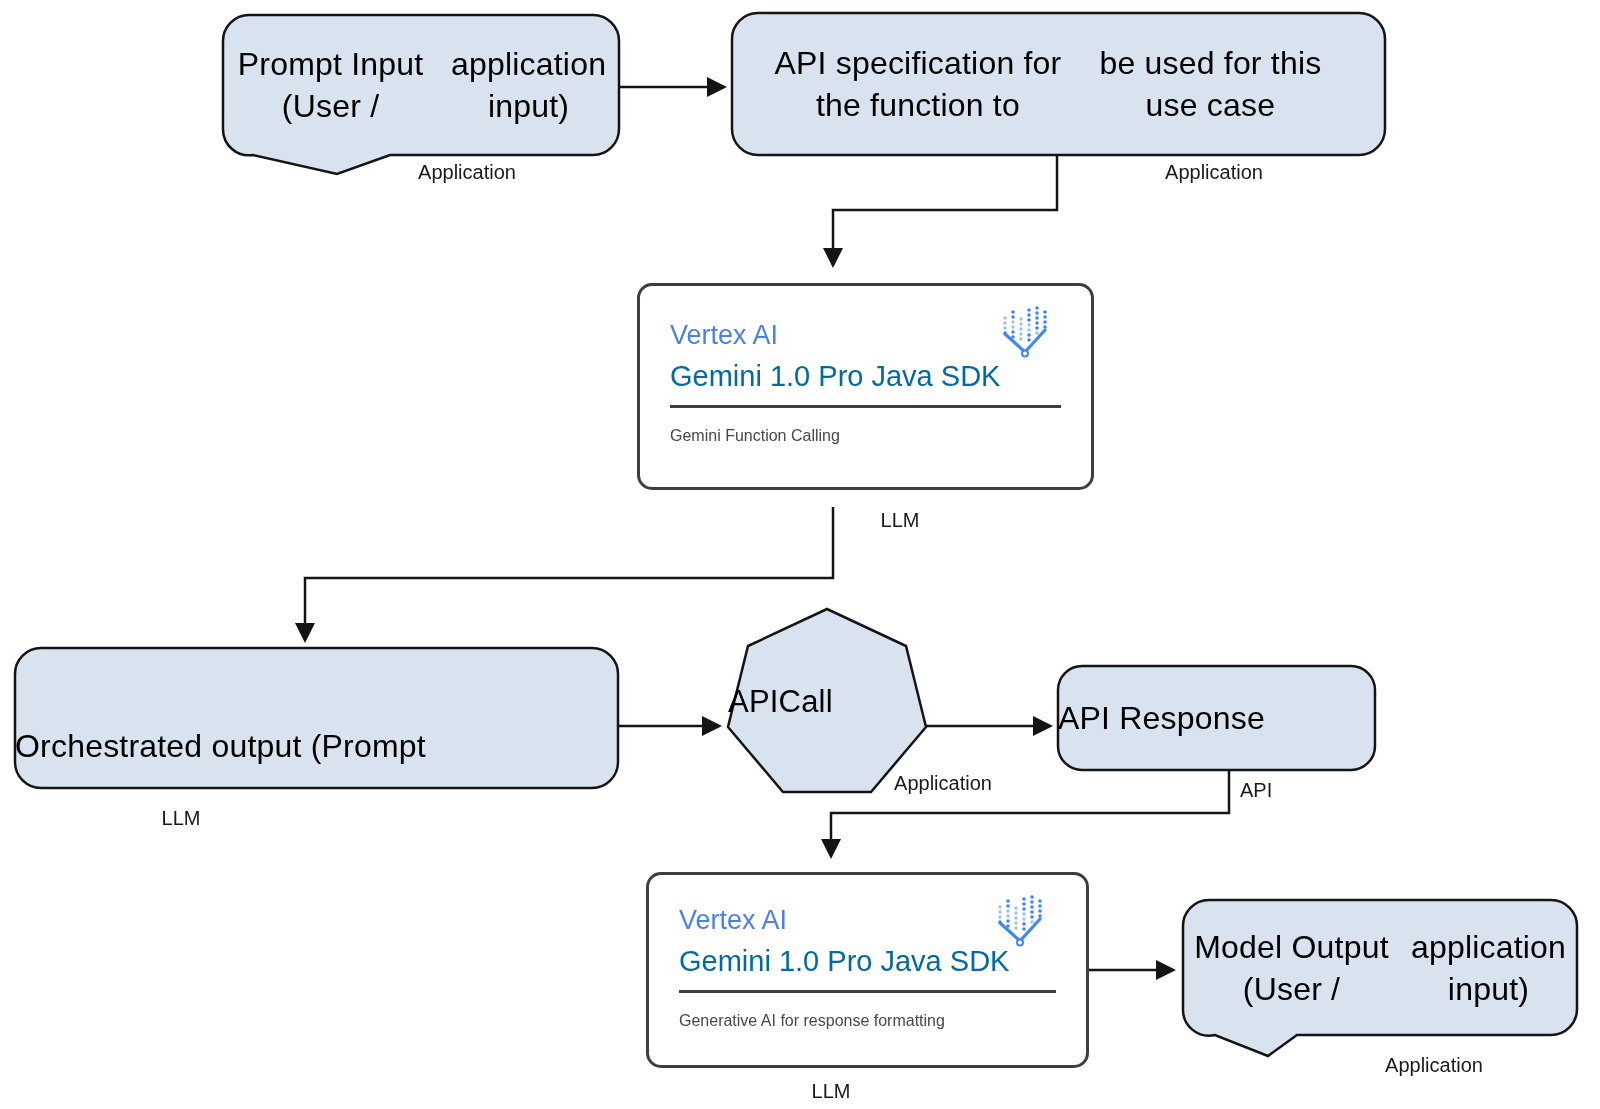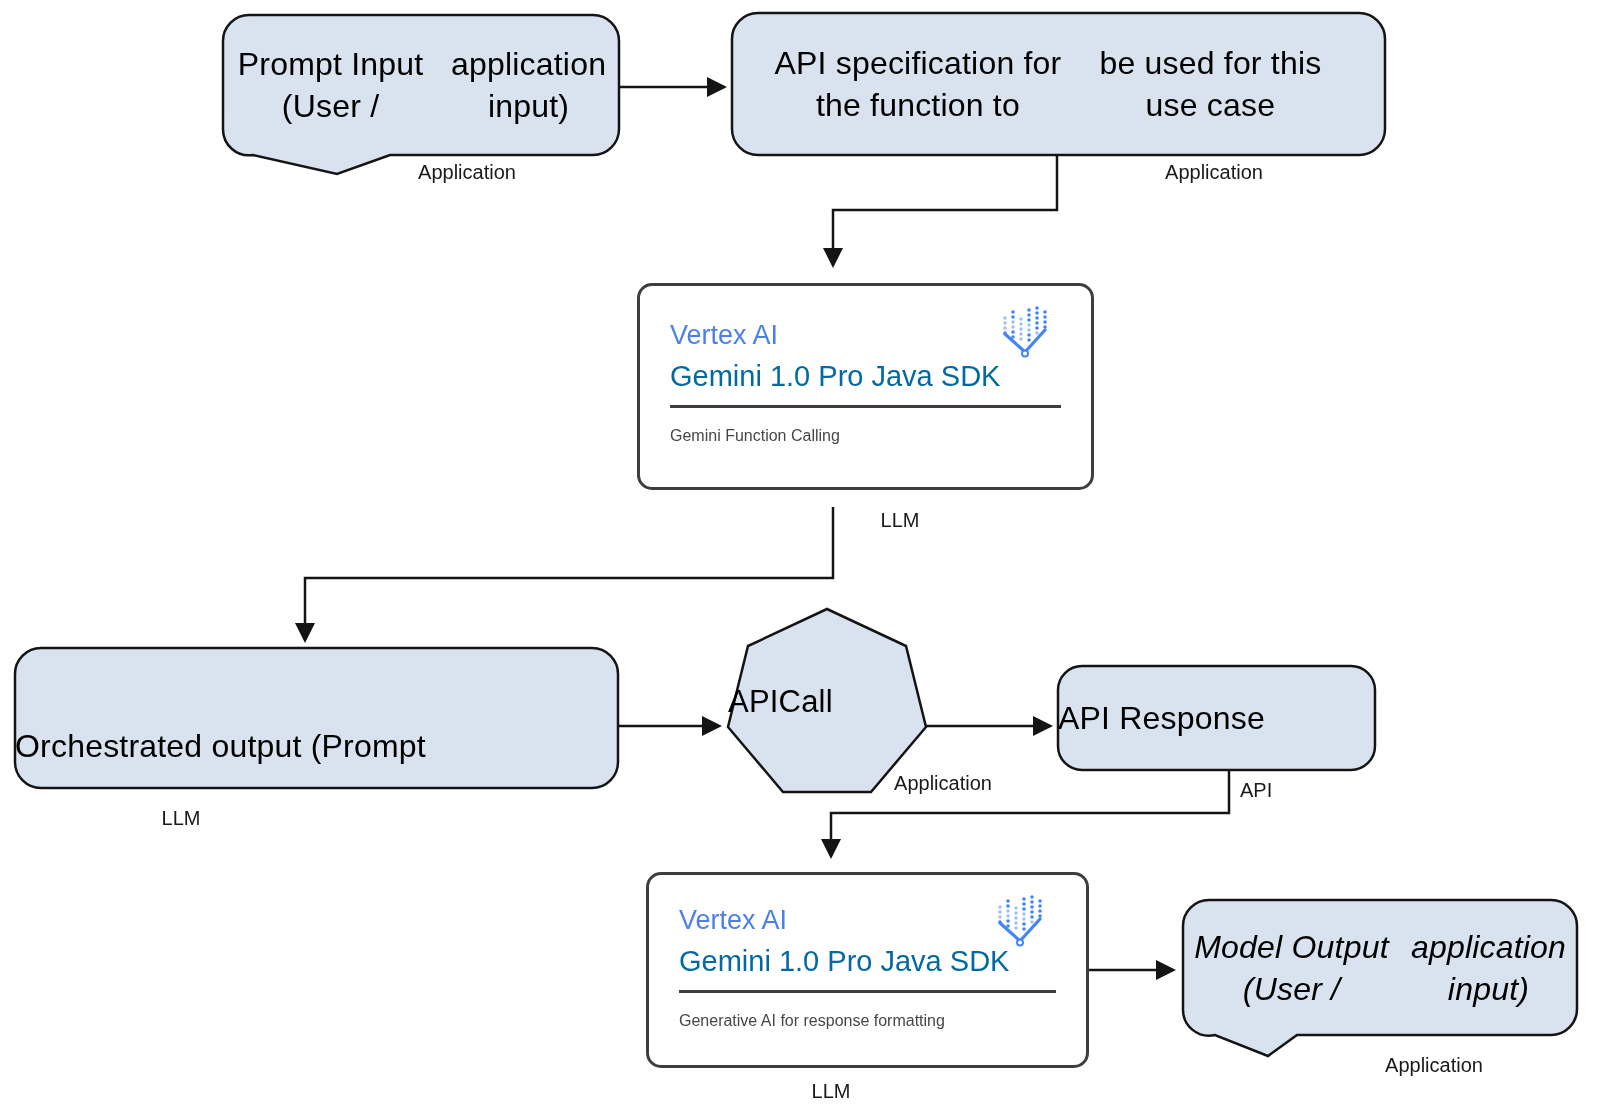--- a/index.html
+++ b/index.html
@@ -82,21 +82,21 @@
 
   <div class="node-text hept-text" style="left:728px; top:611px; width:198px; height:181px;">
     <div>API</div>
     <div>Call</div>
   </div>
 
   <div class="node-text" style="left:1058px; top:666px; width:361px; height:104px;">
     <div>API Response</div>
   </div>
 
-  <div class="node-text" style="left:1183px; top:900px; width:394px; height:135px;font-style:italic;">
+  <div class="node-text" style="left:1183px; top:900px; width:394px; height:135px;">
     <div>Model Output (User /</div>
     <div>application input)</div>
   </div>
 
   <div class="card" style="left:603px; top:283px; width:457px; height:207px;">
     <div class="vx-title">Vertex AI</div>
     <div class="vx-sdk">Gemini 1.0 Pro Java SDK</div>
     <div class="vx-divider"></div>
     <div class="vx-sub">Gemini Function Calling</div>
     <span class="vx-icon">

